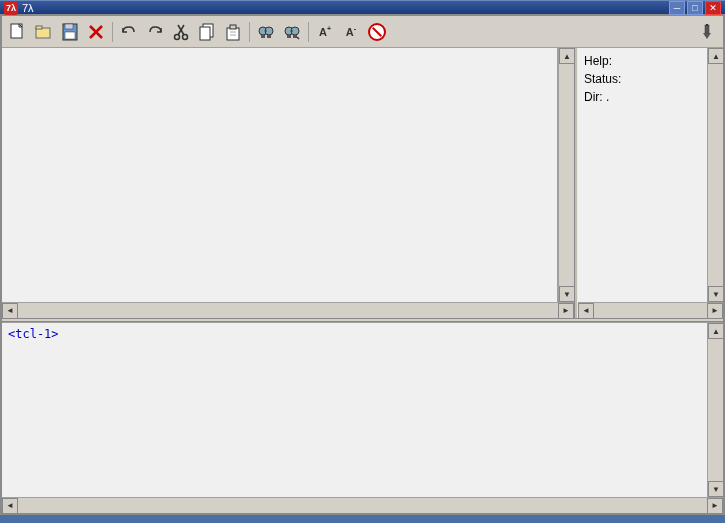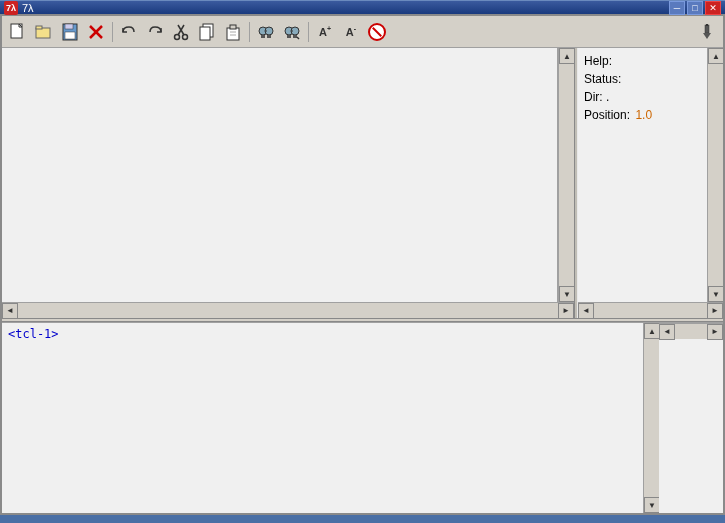--- a/index.html
+++ b/index.html
@@ -450,45 +450,41 @@
             </div>
             <div class="info-row">
               <span class="label">Status:</span>
               <span class="value"></span>
             </div>
             <div class="info-row">
               <span class="label">Dir:</span>
               <span class="value"> </span>
               <span>.</span>
             </div>
-            <div class="info-row">
-              <span class="label">Position:</span>
-              <span class="position-value" style="color:#cc6600; margin-left:2px;">1.0</span>
-            </div>
           </div>
 
           <div class="info-vscrollbar">
             <div class="vscrollbar-arrow">▲</div>
             <div class="vscrollbar-track"></div>
             <div class="vscrollbar-arrow">▼</div>
           </div>
         </div>
 
         <div class="editor-scrollbar-x">
           <div class="scrollbar-arrow">◄</div>
           <div class="scrollbar-track-x"></div>
           <div class="scrollbar-arrow">►</div>
         </div>
       </div>
 
     </div>
 
     <div class="h-split-divider"></div>
 
-    <div class="bottom-panel" style="flex:1; display:flex; flex-direction:row; min-height:0;">
+    <div class="bottom-panel" style="flex:1; display:flex; flex-direction:column; min-height:0;">
       <div style="display:flex; flex:1; overflow:hidden;">
         <div class="bottom-content" style="flex:1;">
           <span class="tcl-prompt">&lt;tcl-1&gt;</span>
         </div>
 
         <div class="vscrollbar bottom-right-scroll">
           <div class="vscrollbar-arrow">▲</div>
           <div class="vscrollbar-track"></div>
           <div class="vscrollbar-arrow">▼</div>
         </div>

